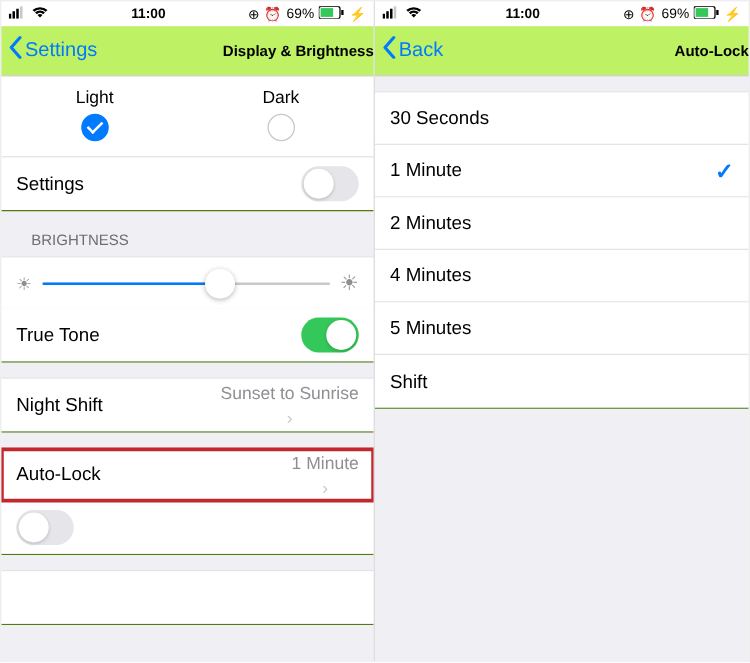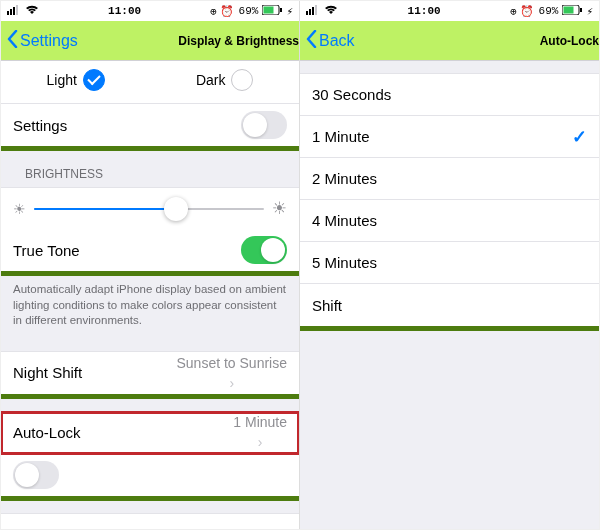--- a/index.html
+++ b/index.html
@@ -1,33 +1,33 @@
 <!DOCTYPE html>
 <html><head>
 <meta charset="utf-8">
 <style>
   * { margin: 0; padding: 0; box-sizing: border-box; }
   body { font-family: -apple-system, "Helvetica Neue", Arial, sans-serif; background: #fff; }
   .wrap { display: flex; width: 600px; height: 530px; border: 1px solid #eee; }
   .screen { width: 50%; height: 100%; background: #efeff4; display: flex; flex-direction: column; border-right: 1px solid #ddd; overflow: hidden; position: relative; }
   .screen:last-child { border-right: none; }
 
-  .status { display: flex; align-items: center; justify-content: space-between; height: 20px; padding: 0 6px; background: #fff; font-size: 11px; font-weight: 500; font-family: Liberation Mono, monospace; }
+  .status { display: flex; align-items: center; justify-content: space-between; height: 20px; padding: 0 6px; background: #fff; font-size: 11px; font-weight: 500; }
   .status .left, .status .right { display: flex; align-items: center; gap: 4px; }
   .status .center { font-weight: 600; }
 
   .nav { display: flex; align-items: center; height: 40px; background: #bef264; border-bottom: 1px solid #d1d1d6; position: relative; padding: 0 6px; }
   .nav-back { display: flex; align-items: center; color: #007aff; font-size: 16px; gap: 2px; }
   .nav-title { position: absolute; left: 0; right: 0; text-align: right; font-weight: 600; font-size: 12px; pointer-events: none; }
   .nav .nav-back { z-index: 1; }
 
   .content { flex: 1; overflow: auto; }
 
   .appearance { background: #fff; display: flex; justify-content: space-around; padding: 8px 0 12px; }
-  .appearance .option { display: flex; flex-direction: row; align-items: center; gap: 6px; }
+  .appearance .option { display: flex; flex-direction: column; align-items: center; gap: 6px; }
   .appearance .label { font-size: 14px; }
   .radio { width: 22px; height: 22px; border-radius: 50%; border: 1.5px solid #c7c7cc; display: flex; align-items: center; justify-content: center; }
   .radio.checked { background: #007aff; border-color: #007aff; }
   .radio.checked::after { content: ""; width: 10px; height: 5px; border: 2px solid #fff; border-top: none; border-right: none; transform: rotate(-45deg); margin-top: -3px; }
 
   .row { background: #fff; display: flex; align-items: center; justify-content: space-between; padding: 0 12px; height: 42px; font-size: 15px; border-bottom: 1px solid #e3e3e8; }
   .row:last-child { border-bottom: none; }
   .row .value { color: #8e8e93; font-size: 14px; display: flex; align-items: center; gap: 4px; flex-direction: column; }
   .chevron { color: #c7c7cc; }
 
@@ -37,21 +37,21 @@
   .toggle.on::after { left: auto; right: 2px; }
 
   .section-header { font-size: 12px; color: #6d6d72; padding: 16px 24px 6px; text-transform: uppercase; }
   .section-footer { font-size: 11.5px; color: #6d6d72; padding: 6px 12px 10px; line-height: 1.35; background:#efeff4; }
 
   .slider-row { background: #fff; display: flex; align-items: center; padding: 10px 12px; gap: 8px; }
   .slider-track { flex: 1; height: 2px; background: #c7c7cc; position: relative; border-radius: 2px; }
   .slider-fill { position: absolute; left: 0; top: 0; bottom: 0; width: 62%; background: #007aff; border-radius: 2px; }
   .slider-thumb { position: absolute; left: 62%; top: 50%; width: 24px; height: 24px; background: #fff; border-radius: 50%; transform: translate(-50%,-50%); box-shadow: 0 1px 4px rgba(0,0,0,.3); }
 
-  .group { margin-top: 12px; border-top: 1px solid #e3e3e8; border-bottom: 5px solid #4d7c0f; }
+  .group { margin-top: 12px; border-top: 1px solid #e3e3e8; border-bottom: 1px solid #4d7c0f; }
   .group .row { border-bottom: 1px solid #e3e3e8; }
   .group .row:last-child { border-bottom: none; }
   .group-nm { margin-top: 0; }
 
   .highlight { outline: 3px solid #c1272d; outline-offset: -2px; }
 
   .spacer-sm { height: 12px; background: #efeff4; }
 
   .check { color: #007aff; font-size: 18px; font-weight: 600; }
 
@@ -137,21 +137,20 @@
             <div class="slider-fill"></div>
             <div class="slider-thumb"></div>
           </div>
           <span class="sun big">☀︎</span>
         </div>
         <div class="row">
           <span>True Tone</span>
           <span class="toggle on"></span>
         </div>
       </div>
-      <div class="section-footer">Automatically adapt iPhone display based on ambient lighting conditions to make colors appear consistent in different environments.</div>
 
       <div class="group">
         <div class="row">
           <span>Night Shift</span>
           <span class="value">
             <span>Sunset to Sunrise</span>
             <span class="chevron">›</span>
           </span>
         </div>
       </div>

